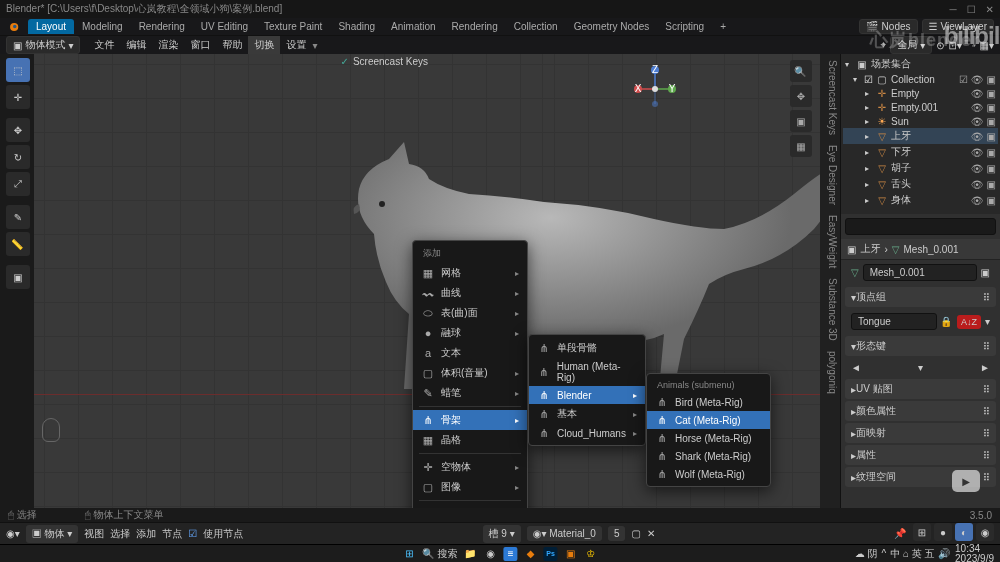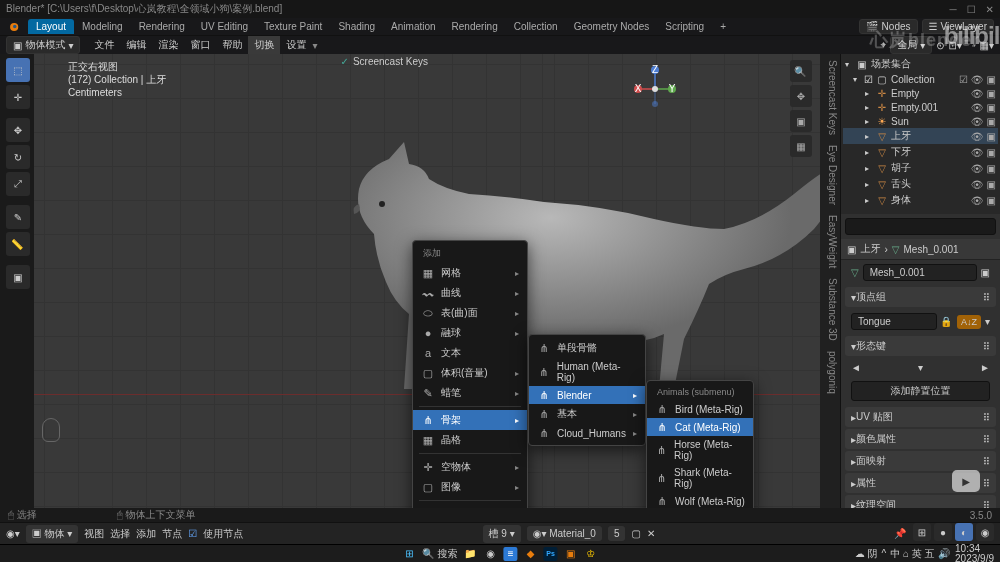--- a/index.html
+++ b/index.html
@@ -133,25 +133,20 @@
     <div class="tool">✎</div>
     <div class="tool">📏</div>
     <div style="height:6px"></div>
     <div class="tool">▣</div>
   </div>
 
   <div class="viewport">
     <div class="axis-x"></div>
     <div class="axis-y"></div>
 
-    <div class="viewport-corner">
-      <div>正交右视图</div>
-      <div>(172) Collection | 上牙</div>
-      <div>Centimeters</div>
-    </div>
 
     <div class="overlay-check">
       <span style="color:#4a9">✓</span>
         <span>Screencast Keys</span>
     </div>
 
     <svg style="position:absolute; left:280px; top:80px; width:530px; height:280px" viewBox="0 0 530 280">
       <defs>
           <radialGradient id="g" cx="40%" cy="30%">
             <stop offset="0%" stop-color="#b8b8b8"></stop>
@@ -269,21 +264,21 @@
           <span class="ico">⋔</span>
           <span>基本</span>
           <span class="arrow">▸</span>
         </div>
         <div class="ctx-item">
           <span class="ico">⋔</span>
           <span>Cloud_Humans</span>
           <span class="arrow">▸</span>
         </div>
       </div>
-    <div class="ctx-menu" id="menu3" style="left:612px; top:326px; width:108px">
+    <div class="ctx-menu" id="menu3" style="left:612px; top:319px; width:125px">
       <div class="ctx-title">Animals (submenu)</div>
     <div class="ctx-item">
           <span class="ico">⋔</span>
           <span>Bird (Meta-Rig)</span>
         </div>
         <div class="ctx-item hl">
           <span class="ico">⋔</span>
           <span>Cat (Meta-Rig)</span>
         </div>
         <div class="ctx-item">
@@ -419,37 +414,34 @@
         </div>
 
       <div class="prop-section">
           <span>▾</span> 
           <span>顶点组</span>
           <span class="chev">⠿</span>
         </div>
       <div class="prop-row">
         <span class="field">Tongue</span>
         <span>🔒</span>
-        <span class="badge-btn" style="background:#a16207">A↓Z</span>
+        <span class="badge-btn" style="background:#b91c1c">A↓Z</span>
         <span>▾</span>
       </div>
 
       <div class="prop-section">
           <span>▾</span> 
           <span>形态键</span>
           <span class="chev">⠿</span>
         </div>
       <div class="prop-row" style="justify-content:space-between">
         <span>◄</span>
         <span>▾</span>
         <span>►</span>
       </div>
-      <div class="prop-row">
-          <span class="field" style="text-align:center">添加静置位置</span>
-        </div>
 
       <div class="prop-section">
           <span>▸</span> 
           <span>UV 贴图</span>
           <span class="chev">⠿</span>
         </div>
       <div class="prop-section">
           <span>▸</span> 
           <span>颜色属性</span>
           <span class="chev">⠿</span>
@@ -499,21 +491,21 @@
   <span style="display:flex; gap:3px">
     <span class="tool" style="width:18px;height:18px">⊞</span>
     <span class="tool" style="width:18px;height:18px">●</span>
     <span class="tool active" style="width:18px;height:18px">◐</span>
     <span class="tool" style="width:18px;height:18px">◉</span>
   </span>
 </div>
 
 <div class="statusbar">
   <span>🖱 <span>选择</span></span>
-  <span style="margin-left:80px">🖱 <span>物体上下文菜单</span></span>
+  <span style="margin-left:48px">🖱 <span>物体上下文菜单</span></span>
   <span class="r">3.5.0</span>
 </div>
 
 <div class="taskbar">
   <div class="center">
     <span class="tb-icon" style="color:#4cc2ff">⊞</span>
     <span>🔍 <span>搜索</span></span>
     <span class="tb-icon">📁</span>
     <span class="tb-icon">◉</span>
     <span class="tb-icon" style="background:#2c7ad6;color:#fff">≡</span>

